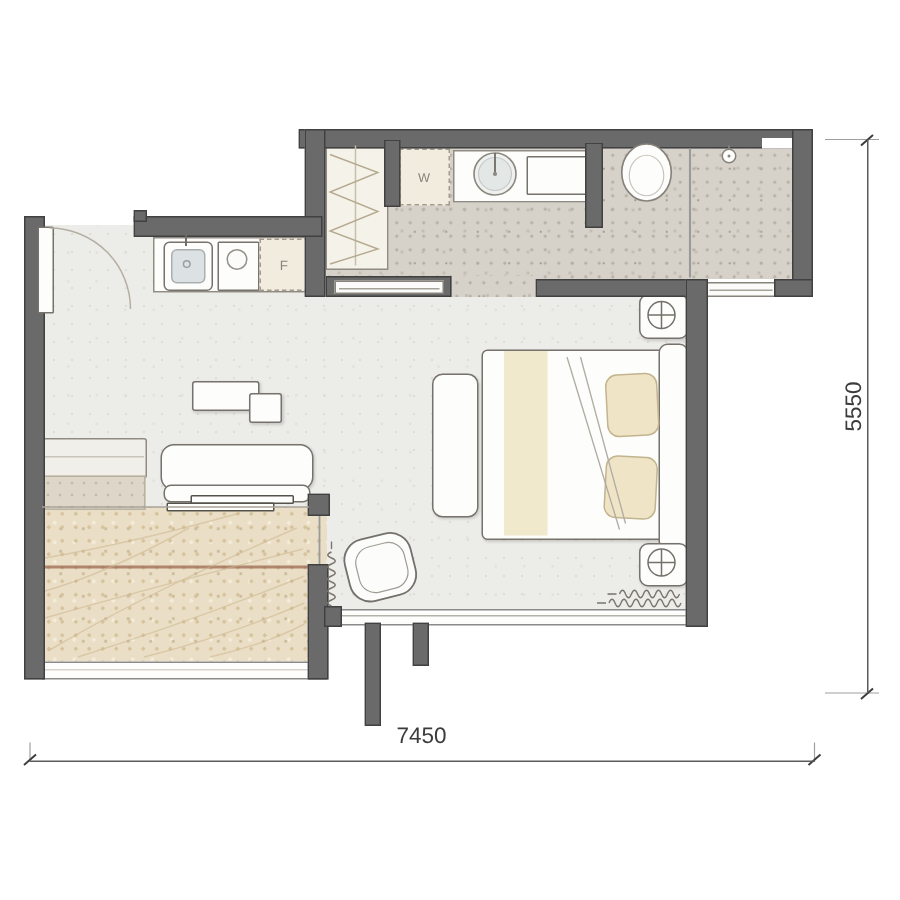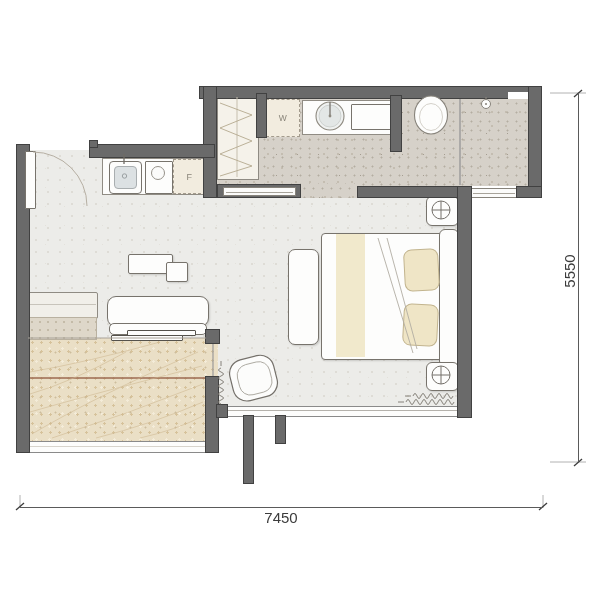--- a/index.html
+++ b/index.html
@@ -198,16 +198,16 @@
     <g stroke="#3c3c3c" stroke-width="1.3">
       <line x1="16" y1="510" x2="24" y2="503"></line>
         <line x1="539" y1="510" x2="547" y2="503"></line>
       <line x1="574" y1="97" x2="582" y2="90"></line>
         <line x1="574" y1="466" x2="582" y2="459"></line>
     </g>
   </svg>
 
   <div class="dimline" style="left:20px;top:507px;width:523px;height:1px;"></div>
   <div class="dimline" style="left:578px;top:93px;width:1px;height:369px;"></div>
-  <div class="dimtext" style="left:251px;top:509px;width:60px;">7450</div>
+  <div class="dimtext" style="left:251px;top:482px;width:60px;">7450</div>
   <div class="dimtext" style="left:561px;top:301px;width:60px;transform:rotate(-90deg);transform-origin:left top;">5550</div>
 
 </div>
 
 </body></html>

